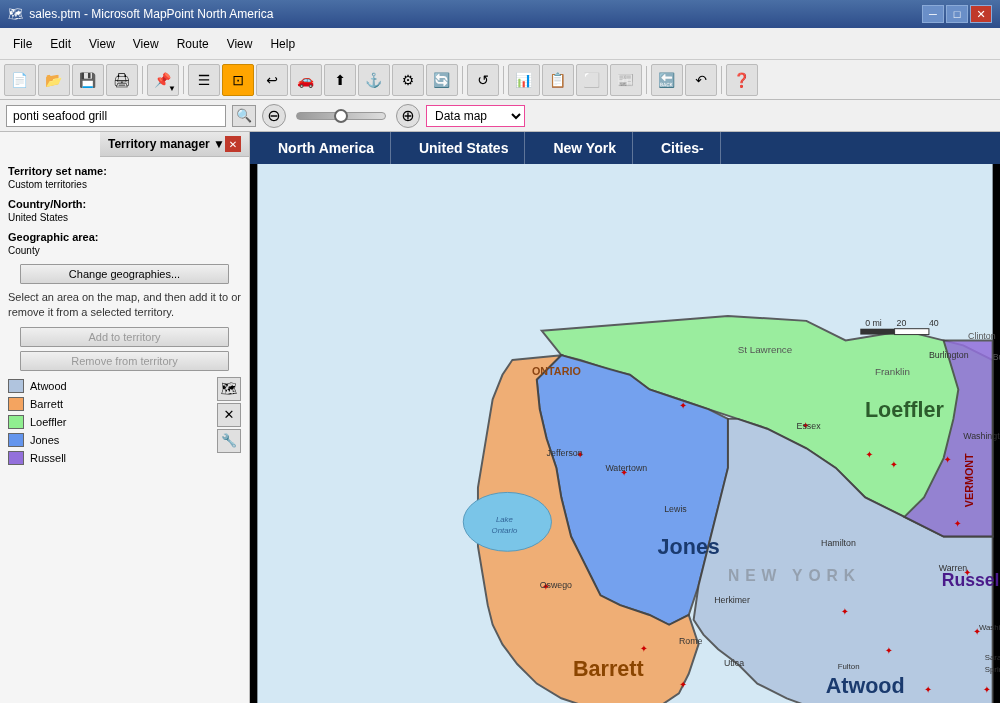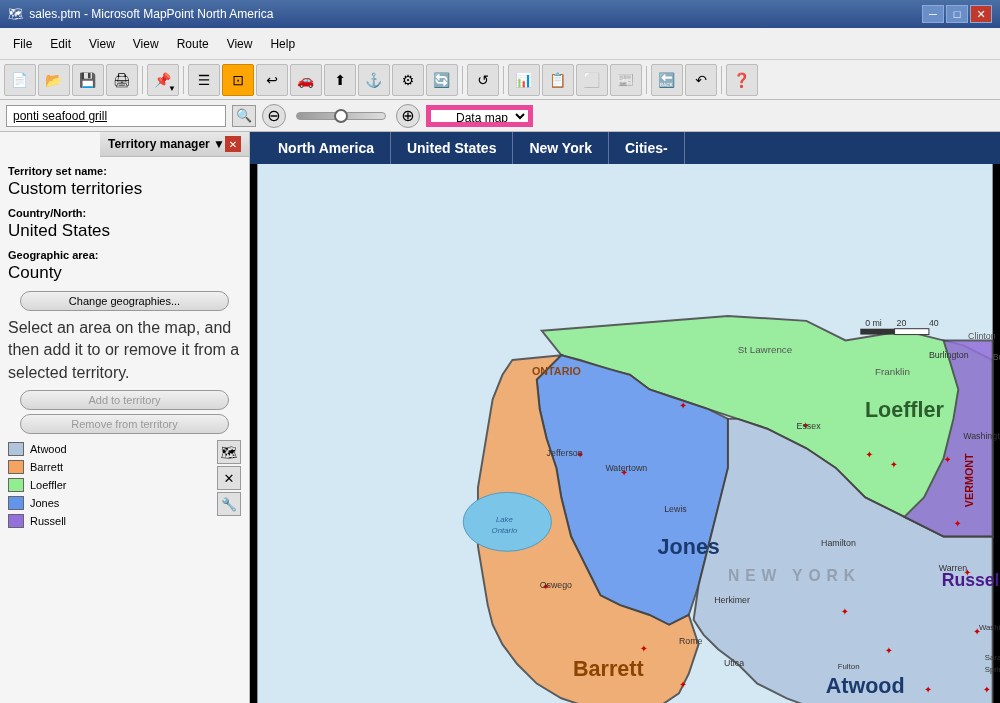--- a/index.html
+++ b/index.html
@@ -116,45 +116,45 @@
       justify-content: space-between;
       font-weight: bold;
       font-size: 12px;
     }
     .panel-close {
       width: 16px; height: 16px; background: #c0392b; border: none; cursor: pointer;
       display: flex; align-items: center; justify-content: center; color: white; font-size: 10px;
     }
     #panel-body { padding: 8px; overflow-y: auto; flex: 1; }
     .field-label { font-weight: bold; font-size: 11px; margin-bottom: 2px; }
-    .field-value { font-size: 17px; margin-bottom: 8px; }
+    .field-value { font-size: 10px; margin-bottom: 8px; }
     .field-section { margin-bottom: 6px; }
     .btn-gray {
       background: linear-gradient(to bottom, #f0f0f0, #d8d8d8);
       border: 1px solid #999; padding: 3px 4px; font-size: 11px;
-      cursor: pointer; border-radius: 10px; display: block; width: 90%; margin: 4px auto;
+      cursor: pointer; border-radius: 1px; display: block; width: 90%; margin: 4px auto;
     }
     .btn-gray:disabled { color: #999; cursor: default; }
-    .instruction-text { font-size: 16px; color: #333; margin: 6px 0; line-height: 1.4; }
+    .instruction-text { font-size: 11px; color: #333; margin: 6px 0; line-height: 1.4; }
     .legend-item {
       display: flex; align-items: center; gap: 6px; padding: 2px 0; font-size: 11px;
     }
     .legend-color {
       width: 16px; height: 14px; border: 1px solid #666;
     }
 
     
     #breadcrumb-bar {
       background: #1a3a6e;
       color: white;
       height: 32px;
       display: flex;
       align-items: center;
       padding: 0 12px;
-      gap: 0;
+      gap: 12px;
       font-size: 14px;
       font-weight: bold;
       flex-shrink: 0;
     }
     .bc-item {
       padding: 0 16px;
       height: 100%;
       display: flex;
       align-items: center;
       cursor: pointer;
@@ -247,28 +247,28 @@
   <button class="tb-btn">⬜</button>
   <button class="tb-btn">📰</button>
   <div class="tb-sep"></div>
   <button class="tb-btn">🔙</button>
   <button class="tb-btn">↶</button>
   <div class="tb-sep"></div>
   <button class="tb-btn">❓</button>
 </div>
 
 <div id="search-bar">
-  <input type="text" id="search-input" class="" value="ponti seafood grill" style="width: 220px; height: 22px; border: 1px solid rgb(153, 153, 153); padding: 2px 6px; font-size: 12px; text-decoration: underline;">
+  <input type="text" id="search-input" class="" value="ponti seafood grill" style="width: 220px; height: 22px; border: 1px solid rgb(153, 153, 153); padding: 2px 6px; font-size: 12px;">
   <button class="search-btn">🔍</button>
   <button class="zoom-btn" style="width:24px;height:24px;background:#e0e0e0;border:1px solid #999;cursor:pointer;display:flex;align-items:center;justify-content:center;font-size:16px;border-radius:50%;">⊖</button>
   <div class="zoom-slider" style="width:90px;height:8px;background:linear-gradient(to right,#999,#ddd);border:1px solid #999;border-radius:4px;position:relative;margin:0 4px;">
     <div class="zoom-thumb" style="width:14px;height:14px;background:white;border:2px solid #666;border-radius:50%;position:absolute;top:-4px;left:42%;"></div>
   </div>
   <button class="zoom-btn" style="width:24px;height:24px;background:#e0e0e0;border:1px solid #999;cursor:pointer;display:flex;align-items:center;justify-content:center;font-size:16px;border-radius:50%;">⊕</button>
-  <select class="map-type-select" style="height:22px;font-size:12px;border:5px solid #ec4899;background:white;padding:0 4px;text-align:right;">
+  <select class="map-type-select" style="height:22px;font-size:12px;border:1px solid #ec4899;background:white;padding:0 4px;">
     <option>Data map</option>
     <option>Road map</option>
     <option>Political map</option>
   </select>
 </div>
 
 <div id="main-content">
 
   <div id="left-panel">
     <div id="panel-header">

